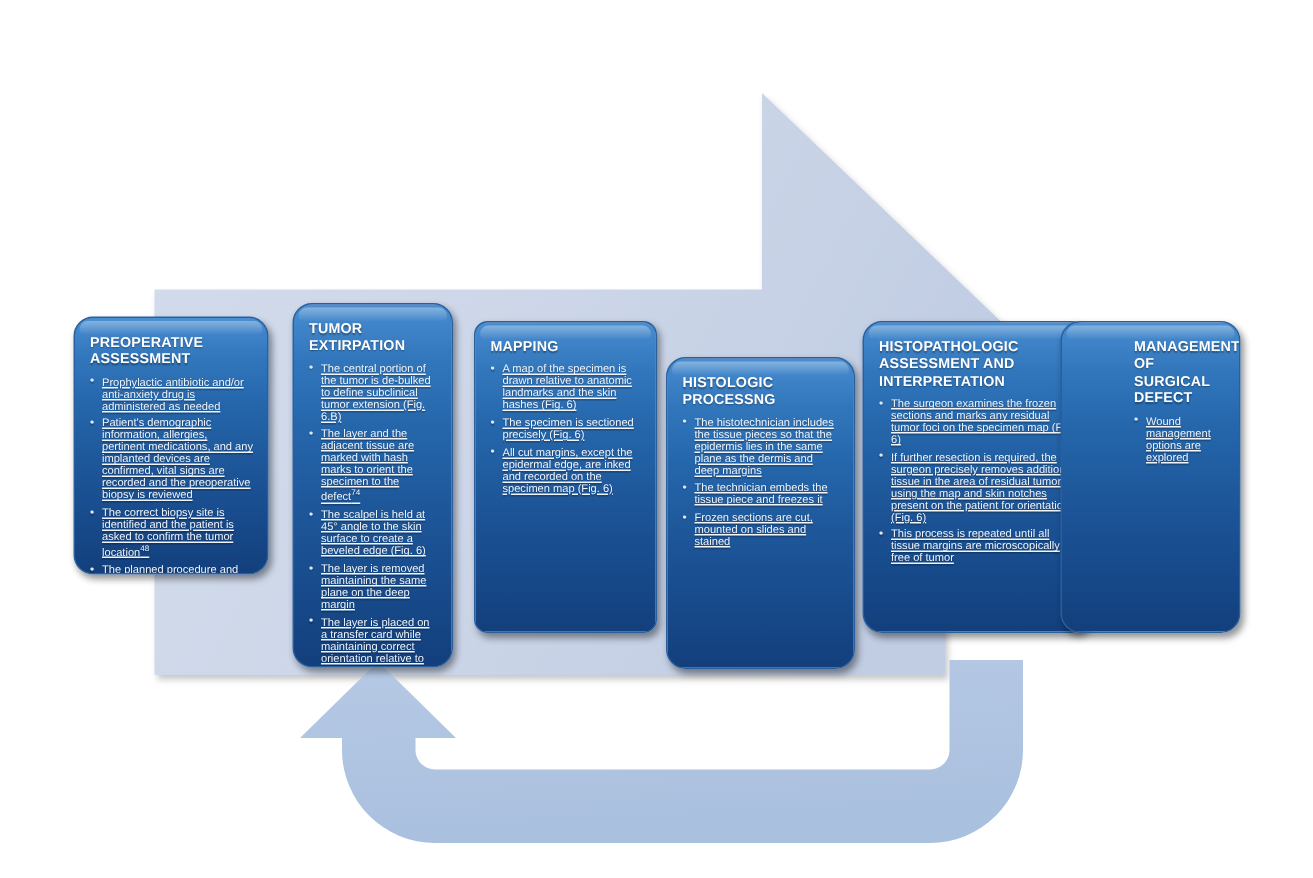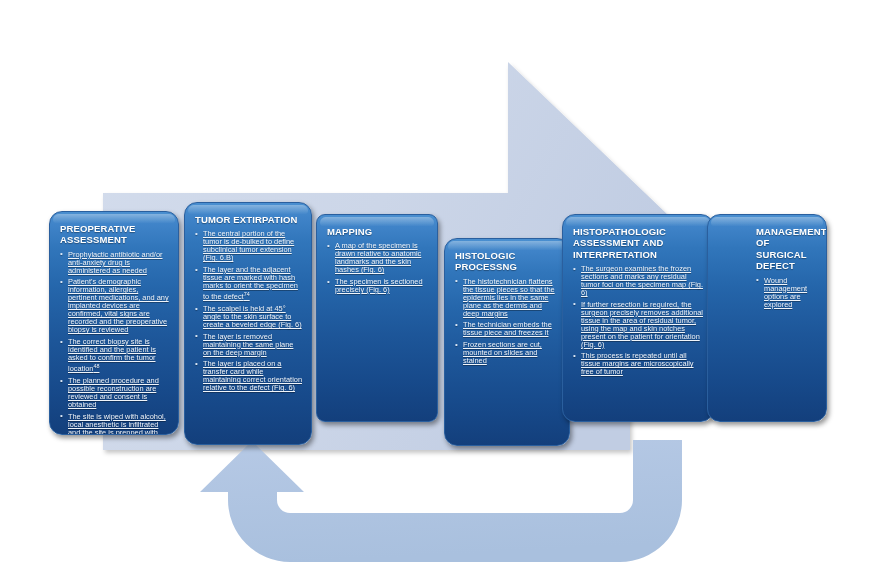--- a/index.html
+++ b/index.html
@@ -71,25 +71,25 @@
   ul.step-list li:before{
     content:"\2022";
     position:absolute;
     left:0;top:-0.5px;
     font-size:8px;
     color:#dce8f6;
   }
   sup{font-size:5.4px;vertical-align:super;}
 
   
-  #box-0{left:49px; top:211px; width:130px; height:224px;}
-  #box-1{left:184px;top:202px; width:128px; height:243px;}
+  #box-0{left:49px; top:211px; width:130px; height:172px;}
+  #box-1{left:195px;top:202px; width:107px; height:243px;}
   #box-2{left:316px;top:214px; width:122px; height:208px;border-radius:9px;}
   #box-3{left:444px;top:214px; width:126px; height:208px;margin-top:24px;}
-  #box-4{left:562px;top:214px; width:152px; height:208px;}
+  #box-4{left:575px;top:214px; width:152px; height:208px;}
   #box-5{left:707px;top:214px; width:120px; height:208px;padding-left:48px;}
 </style>
 </head>
 <body>
 
 <div id="canvas">
 
   <svg id="bg-art" viewBox="0 0 875 585">
     <defs>
       <linearGradient id="bandGrad" x1="0" y1="0" x2="1" y2="0.35">
@@ -163,27 +163,28 @@
       <li>The layer is placed on a transfer card while maintaining correct orientation relative to the defect (Fig. 6)</li>
 
     </ul>
   </div>
 
   <div class="step-box" id="box-2">
     <div class="step-title">MAPPING</div>
     <ul class="step-list">
       <li>A map of the specimen is drawn relative to anatomic landmarks and the skin hashes (Fig. 6)</li>
       <li>The specimen is sectioned precisely (Fig. 6)</li>
+      <li>All cut margins, except the epidermal edge, are inked and recorded on the specimen map (Fig. 6)</li>
     </ul>
   </div>
 
   <div class="step-box" id="box-3">
     <div class="step-title">HISTOLOGIC PROCESSNG</div>
     <ul class="step-list">
-      <li>The histotechnician flattens the tissue pieces so that the epidermis lies in the same plane as the dermis and deep margins</li>
+      <li>The histotechnician includes the tissue pieces so that the epidermis lies in the same plane as the dermis and deep margins</li>
       <li>The technician embeds the tissue piece and freezes it</li>
       <li>Frozen sections are cut, mounted on slides and stained</li>
     </ul>
   </div>
 
   <div class="step-box" id="box-4">
     <div class="step-title">HISTOPATHOLOGIC ASSESSMENT AND INTERPRETATION</div>
     <ul class="step-list">
       <li>The surgeon examines the frozen sections and marks any residual tumor foci on the specimen map (Fig. 6)</li>
       <li>If further resection is required, the surgeon precisely removes additional tissue in the area of residual tumor, using the map and skin notches present on the patient for orientation (Fig. 6)</li>

